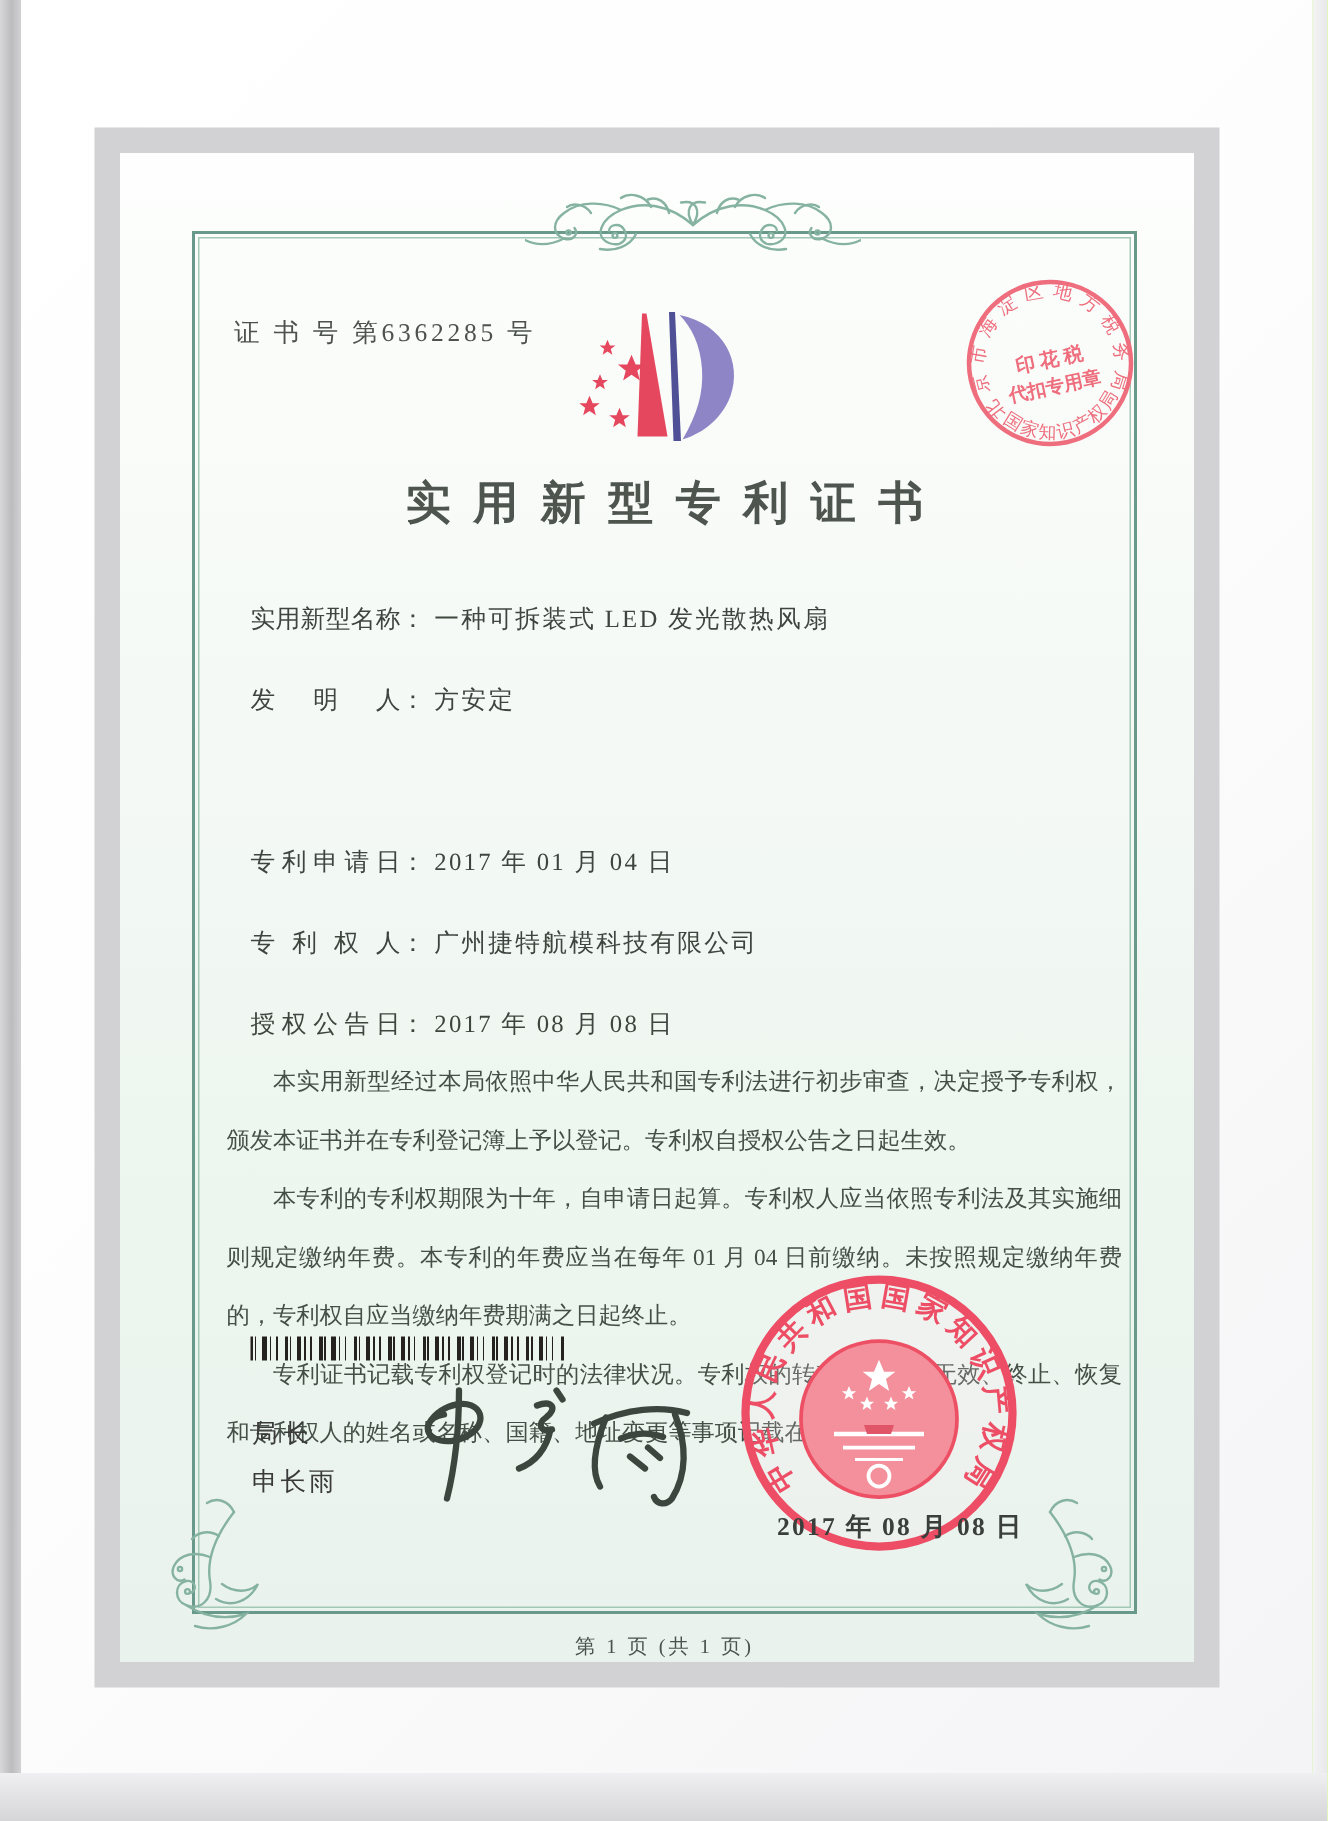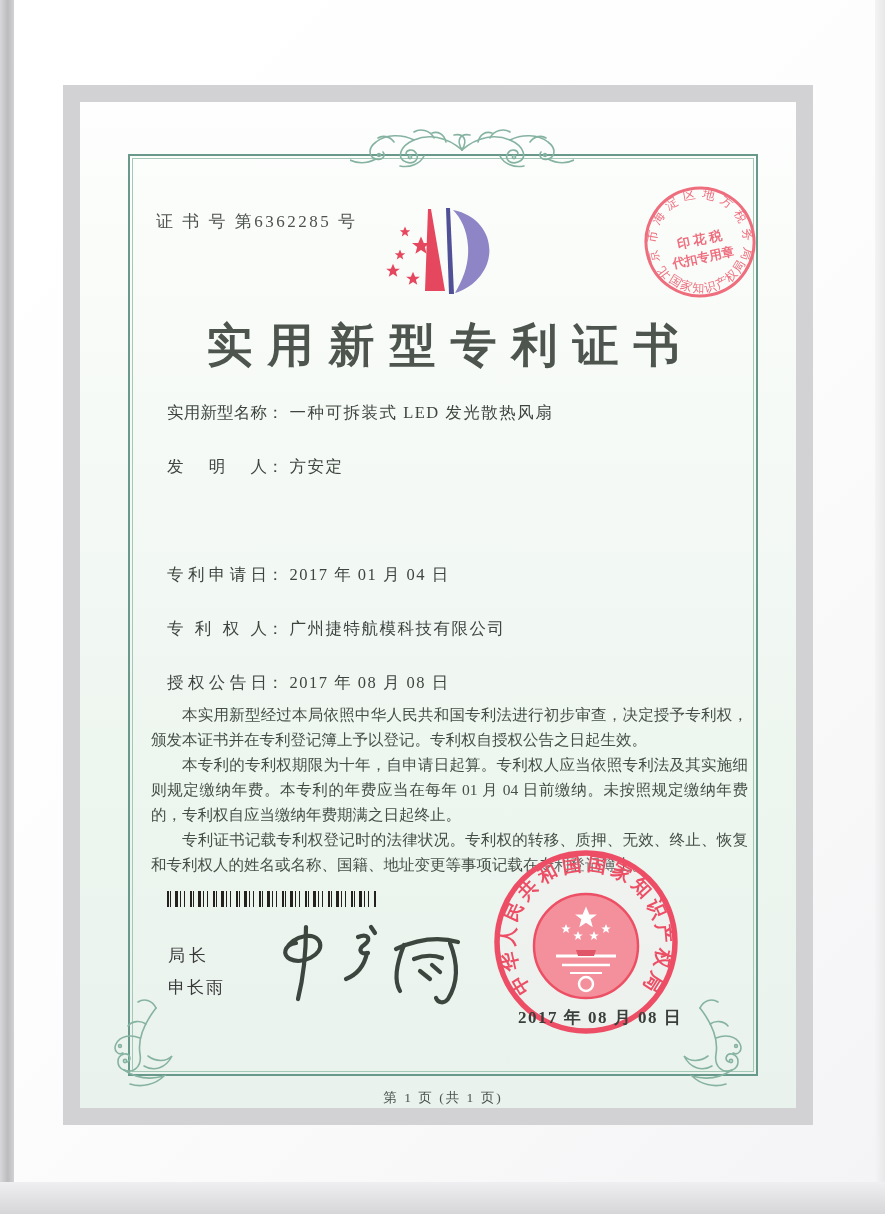--- a/index.html
+++ b/index.html
@@ -20,29 +20,29 @@
          border:17px solid #d2d2d4;
          background:linear-gradient(180deg,#fdfefd 0%,#f8fbf8 22%,#eef6f0 65%,#e9f2ec 100%);}
   
   .gborder{position:absolute;left:128px;top:154px;width:630px;height:922px;
            border:2px solid #68998a;}
   .gborder-inner{position:absolute;inset:2px;border:1px solid #a3c8b6;}
   
   .cert-no{position:absolute;left:156px;top:210px;font-size:17px;color:#4d524e;
            letter-spacing:2.5px;}
   .title{position:absolute;left:128px;top:315px;width:630px;text-align:center;
-         font-size:46px;font-weight:bold;color:#4e554f;letter-spacing:15px;text-indent:15px;}
+         font-size:30px;font-weight:bold;color:#4e554f;letter-spacing:15px;text-indent:15px;}
   .field-row{position:absolute;left:167px;width:560px;font-size:16.5px;color:#3e453f;
              white-space:nowrap;}
   .flabel{display:inline-block;width:100px;text-align:justify;text-align-last:justify;
           vertical-align:bottom;}
   .fsep{margin-right:6px;}
   .fvalue{letter-spacing:1.5px;}
   .body-text{position:absolute;left:151px;top:702px;width:597px;font-size:15.5px;
-             line-height:25px;color:#454e47;text-align:justify;}
+             line-height:39px;color:#454e47;text-align:justify;}
   .body-text p{margin:0;text-indent:31px;}
   .barcode{position:absolute;left:167px;top:891px;width:209px;height:16px;
     background:repeating-linear-gradient(90deg,
       #24211f 0 2px,transparent 2px 3px,#24211f 3px 4px,transparent 4px 8px,
       #24211f 8px 11px,transparent 11px 13px,#24211f 13px 14px,transparent 14px 17px,
       #24211f 17px 18px,transparent 18px 23px);}
   .signer-title{position:absolute;left:168px;top:944px;font-size:17px;color:#3a3a3a;
                 letter-spacing:4px;}
   .signer-name{position:absolute;left:168px;top:976px;font-size:17px;color:#3a3a3a;
                letter-spacing:2px;}

